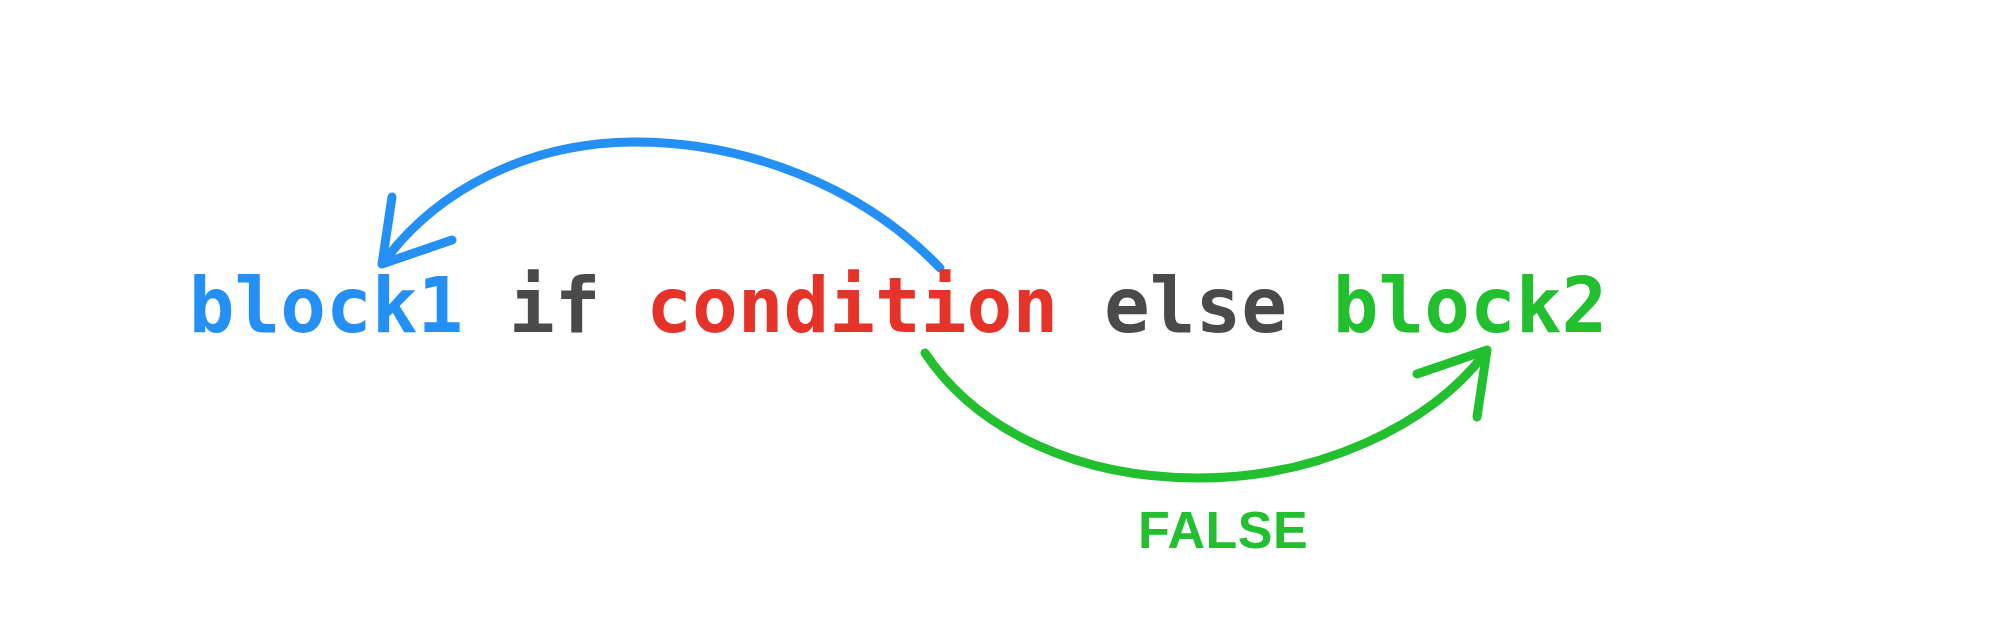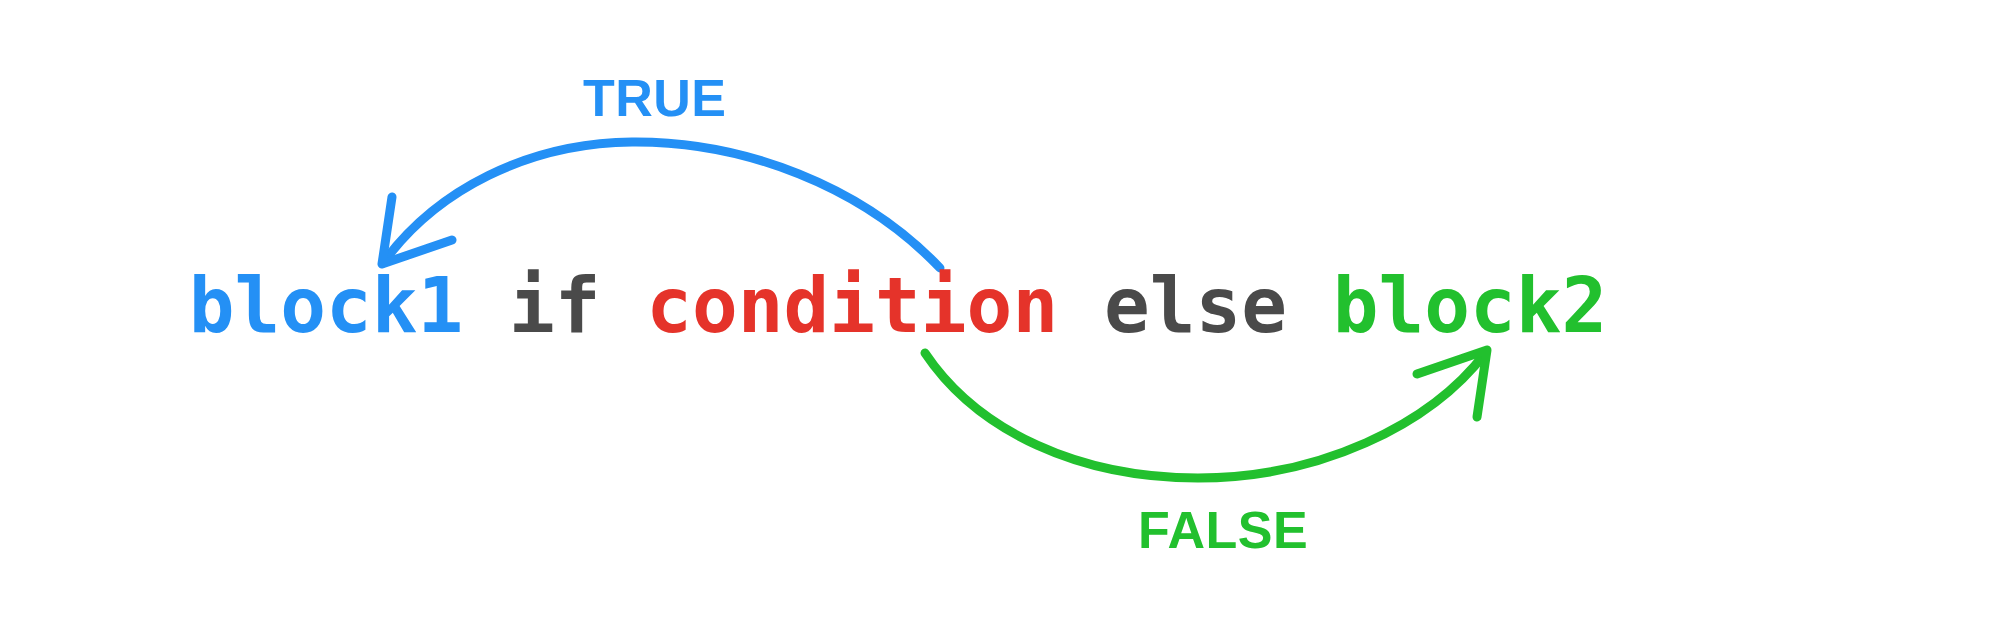--- a/index.html
+++ b/index.html
@@ -75,17 +75,16 @@
 
     <g>
       <path d="M 925 353 C 978 432, 1080 478, 1198 478 C 1318 478, 1430 426, 1486 352" fill="none" stroke="#22c02e" stroke-width="9" stroke-linecap="round" stroke-linejoin="round"></path>
       <path d="M 1487 350 L 1477 417 M 1487 350 L 1417 374" fill="none" stroke="#22c02e" stroke-width="9" stroke-linecap="round" stroke-linejoin="round"></path>
     </g>
 
   </svg>
 
   <div id="code-line"><span class="tok" style="color:#2490f5">block1</span><span class="tok" style="color:#4a4a4a"> </span><span class="tok" style="color:#4a4a4a">if</span><span class="tok" style="color:#4a4a4a"> </span><span class="tok" style="color:#e5332a">condition</span><span class="tok" style="color:#4a4a4a"> </span><span class="tok" style="color:#4a4a4a">else</span><span class="tok" style="color:#4a4a4a"> </span><span class="tok" style="color:#22c02e">block2</span></div>
 
-  <div id="label-true" style="color:#2490f5">TRUE</div>
 
   <div id="label-false" style="color:#22c02e">FALSE</div>
 
 </div>
 
 </body></html>

